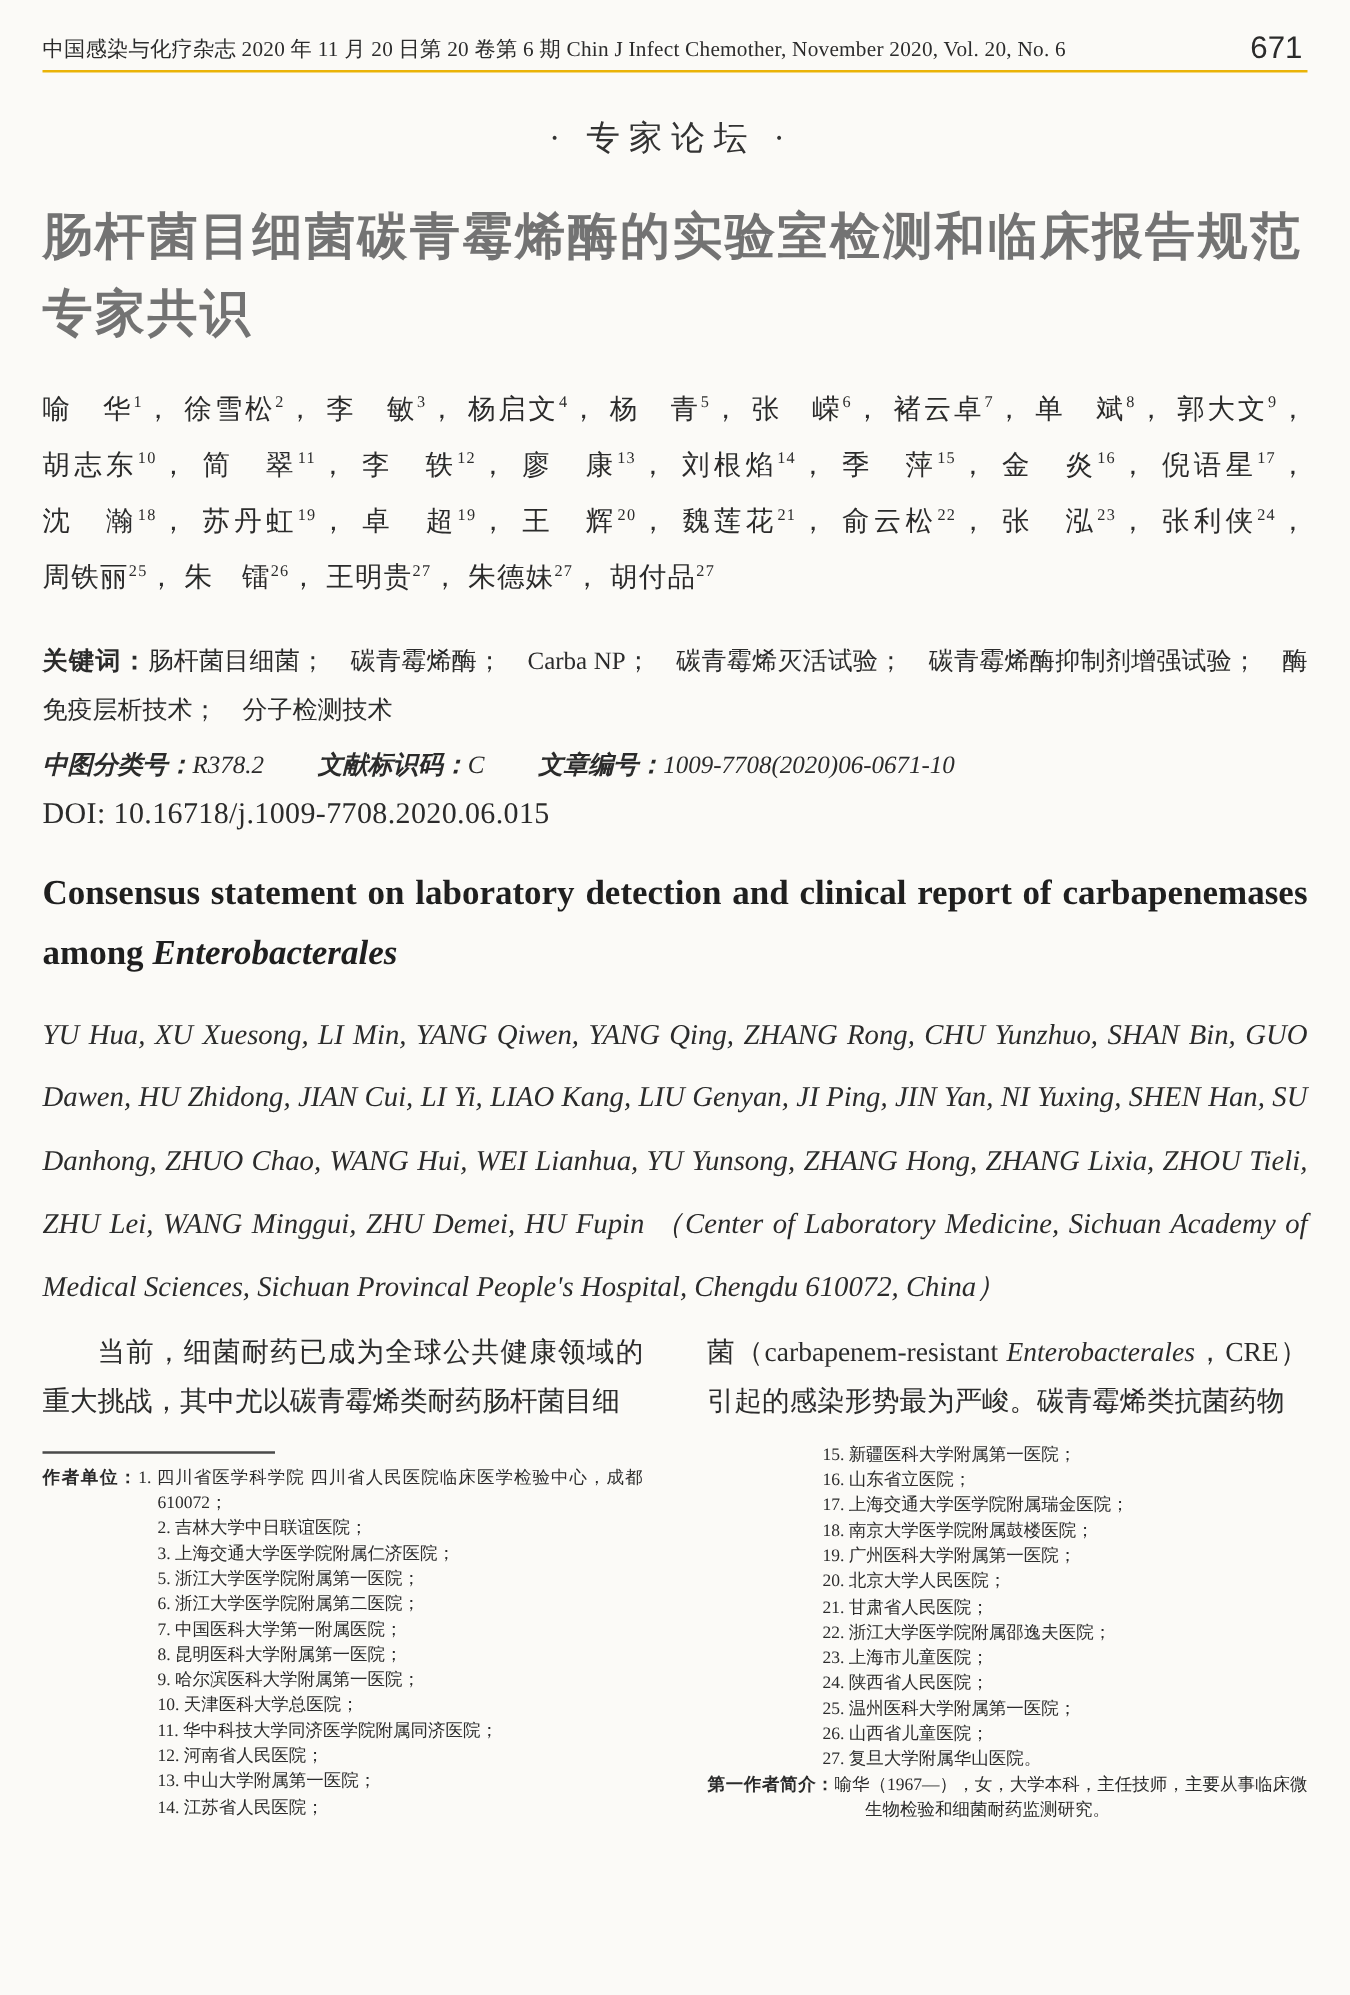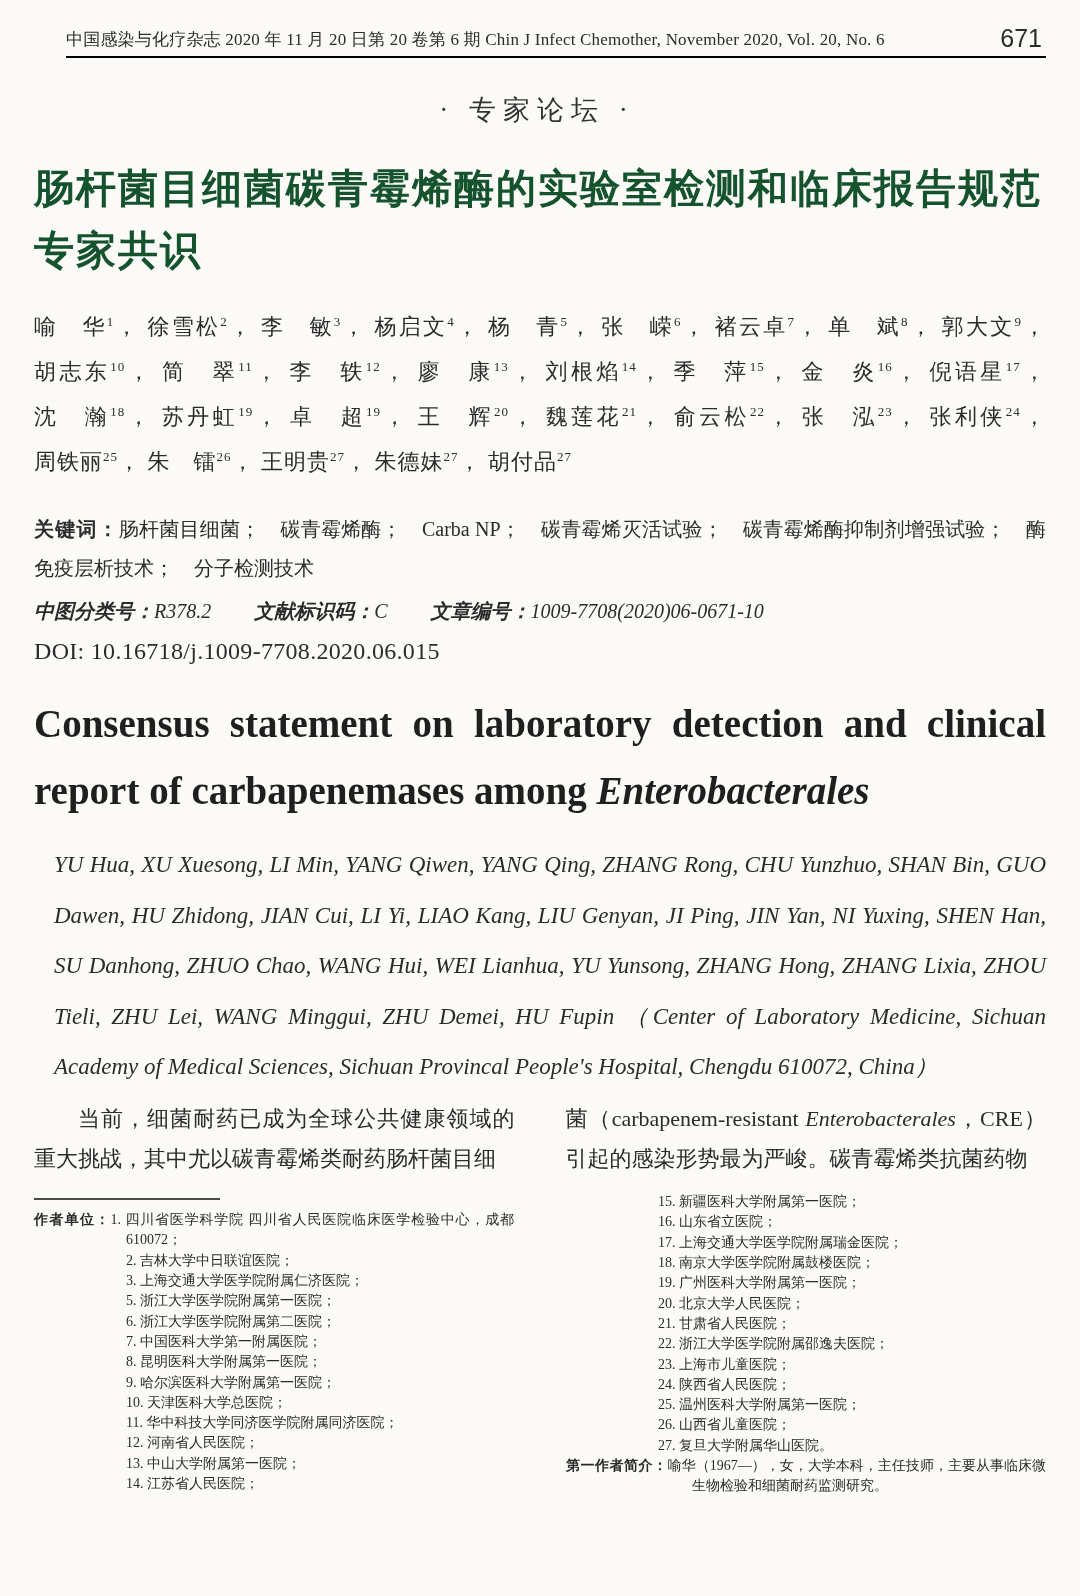--- a/index.html
+++ b/index.html
@@ -4,49 +4,49 @@
 <style>
   html,body { margin:0; padding:0; background:#e9e9e7; }
   .page {
     width:1080px; height:1596px; margin:0 auto; background:#fbfaf7;
     color:#2b2b2b; box-sizing:border-box; padding:26px 34px 18px;
     font-family:"Liberation Serif","DejaVu Serif",serif;
     overflow:hidden; position:relative;
   }
   
   .hdr-row { display:flex; justify-content:space-between; align-items:flex-end;
-    border-bottom:2px solid #000000; padding-bottom:5px;margin-left:32px; }
+    border-bottom:2px solid #eab308; padding-bottom:5px; }
   .hdr-journal { font-size:17px; letter-spacing:0.2px; }
   .hdr-page { font-size:25px; line-height:1;
     font-family:"Liberation Sans","DejaVu Sans",sans-serif; margin-right:4px; }
   
   .section-label { text-align:center; font-size:27px; letter-spacing:7px;
     margin-top:34px; padding-right:6px; color:#333; }
   
   .title-cn { font-size:40px; font-weight:bold; letter-spacing:2px;
-    line-height:1.55; margin:30px 0 0; color:#14532d; }
+    line-height:1.55; margin:30px 0 0; color:#737373; }
   
   .authors-cn { margin-top:22px; font-size:22px; line-height:2.05;
     text-align:justify; letter-spacing:1px; }
   .authors-cn sup { font-size:13px; line-height:0; }
   .authors-cn .author { white-space:nowrap; }
   
   .kw { margin-top:26px; font-size:20px; line-height:1.95; text-align:justify; }
   .kw b { letter-spacing:1px; }
   
   .cls { margin-top:10px; font-size:20px; }
   .cls .grp { margin-right:38px; white-space:nowrap;font-style:italic; }
   
   .doi { margin-top:13px; font-size:24px; letter-spacing:0.3px; }
   
-  .title-en { margin:26px 0 0; font-size:39px; font-weight:bold;
+  .title-en { margin:26px 0 0; font-size:28px; font-weight:bold;
     line-height:1.7; text-align:justify; color:#1f1f1f; }
   
   .authors-en { margin-top:16px; font-size:23px; font-style:italic;
-    line-height:2.2; text-align:justify;margin-left:20px; }
+    line-height:2.2; text-align:justify; }
   
   .body-cols { display:flex; gap:51px; margin-top:6px; }
   .body-col { flex:1; font-size:22px; line-height:1.8; text-align:justify; }
   .body-col p { margin:0; }
   .body-col p.indent { text-indent:2em; }
   
   .fn { display:flex; gap:52px; margin-top:14px; font-size:14px; line-height:1.45; }
   .fn-col { flex:1; text-align:justify; }
   .fn-rule { width:186px; border-top:2px solid #4a4a4a; margin:6px 0 10px; }
   .fn-aff { margin:0; padding-left:92px; text-indent:-92px; }

